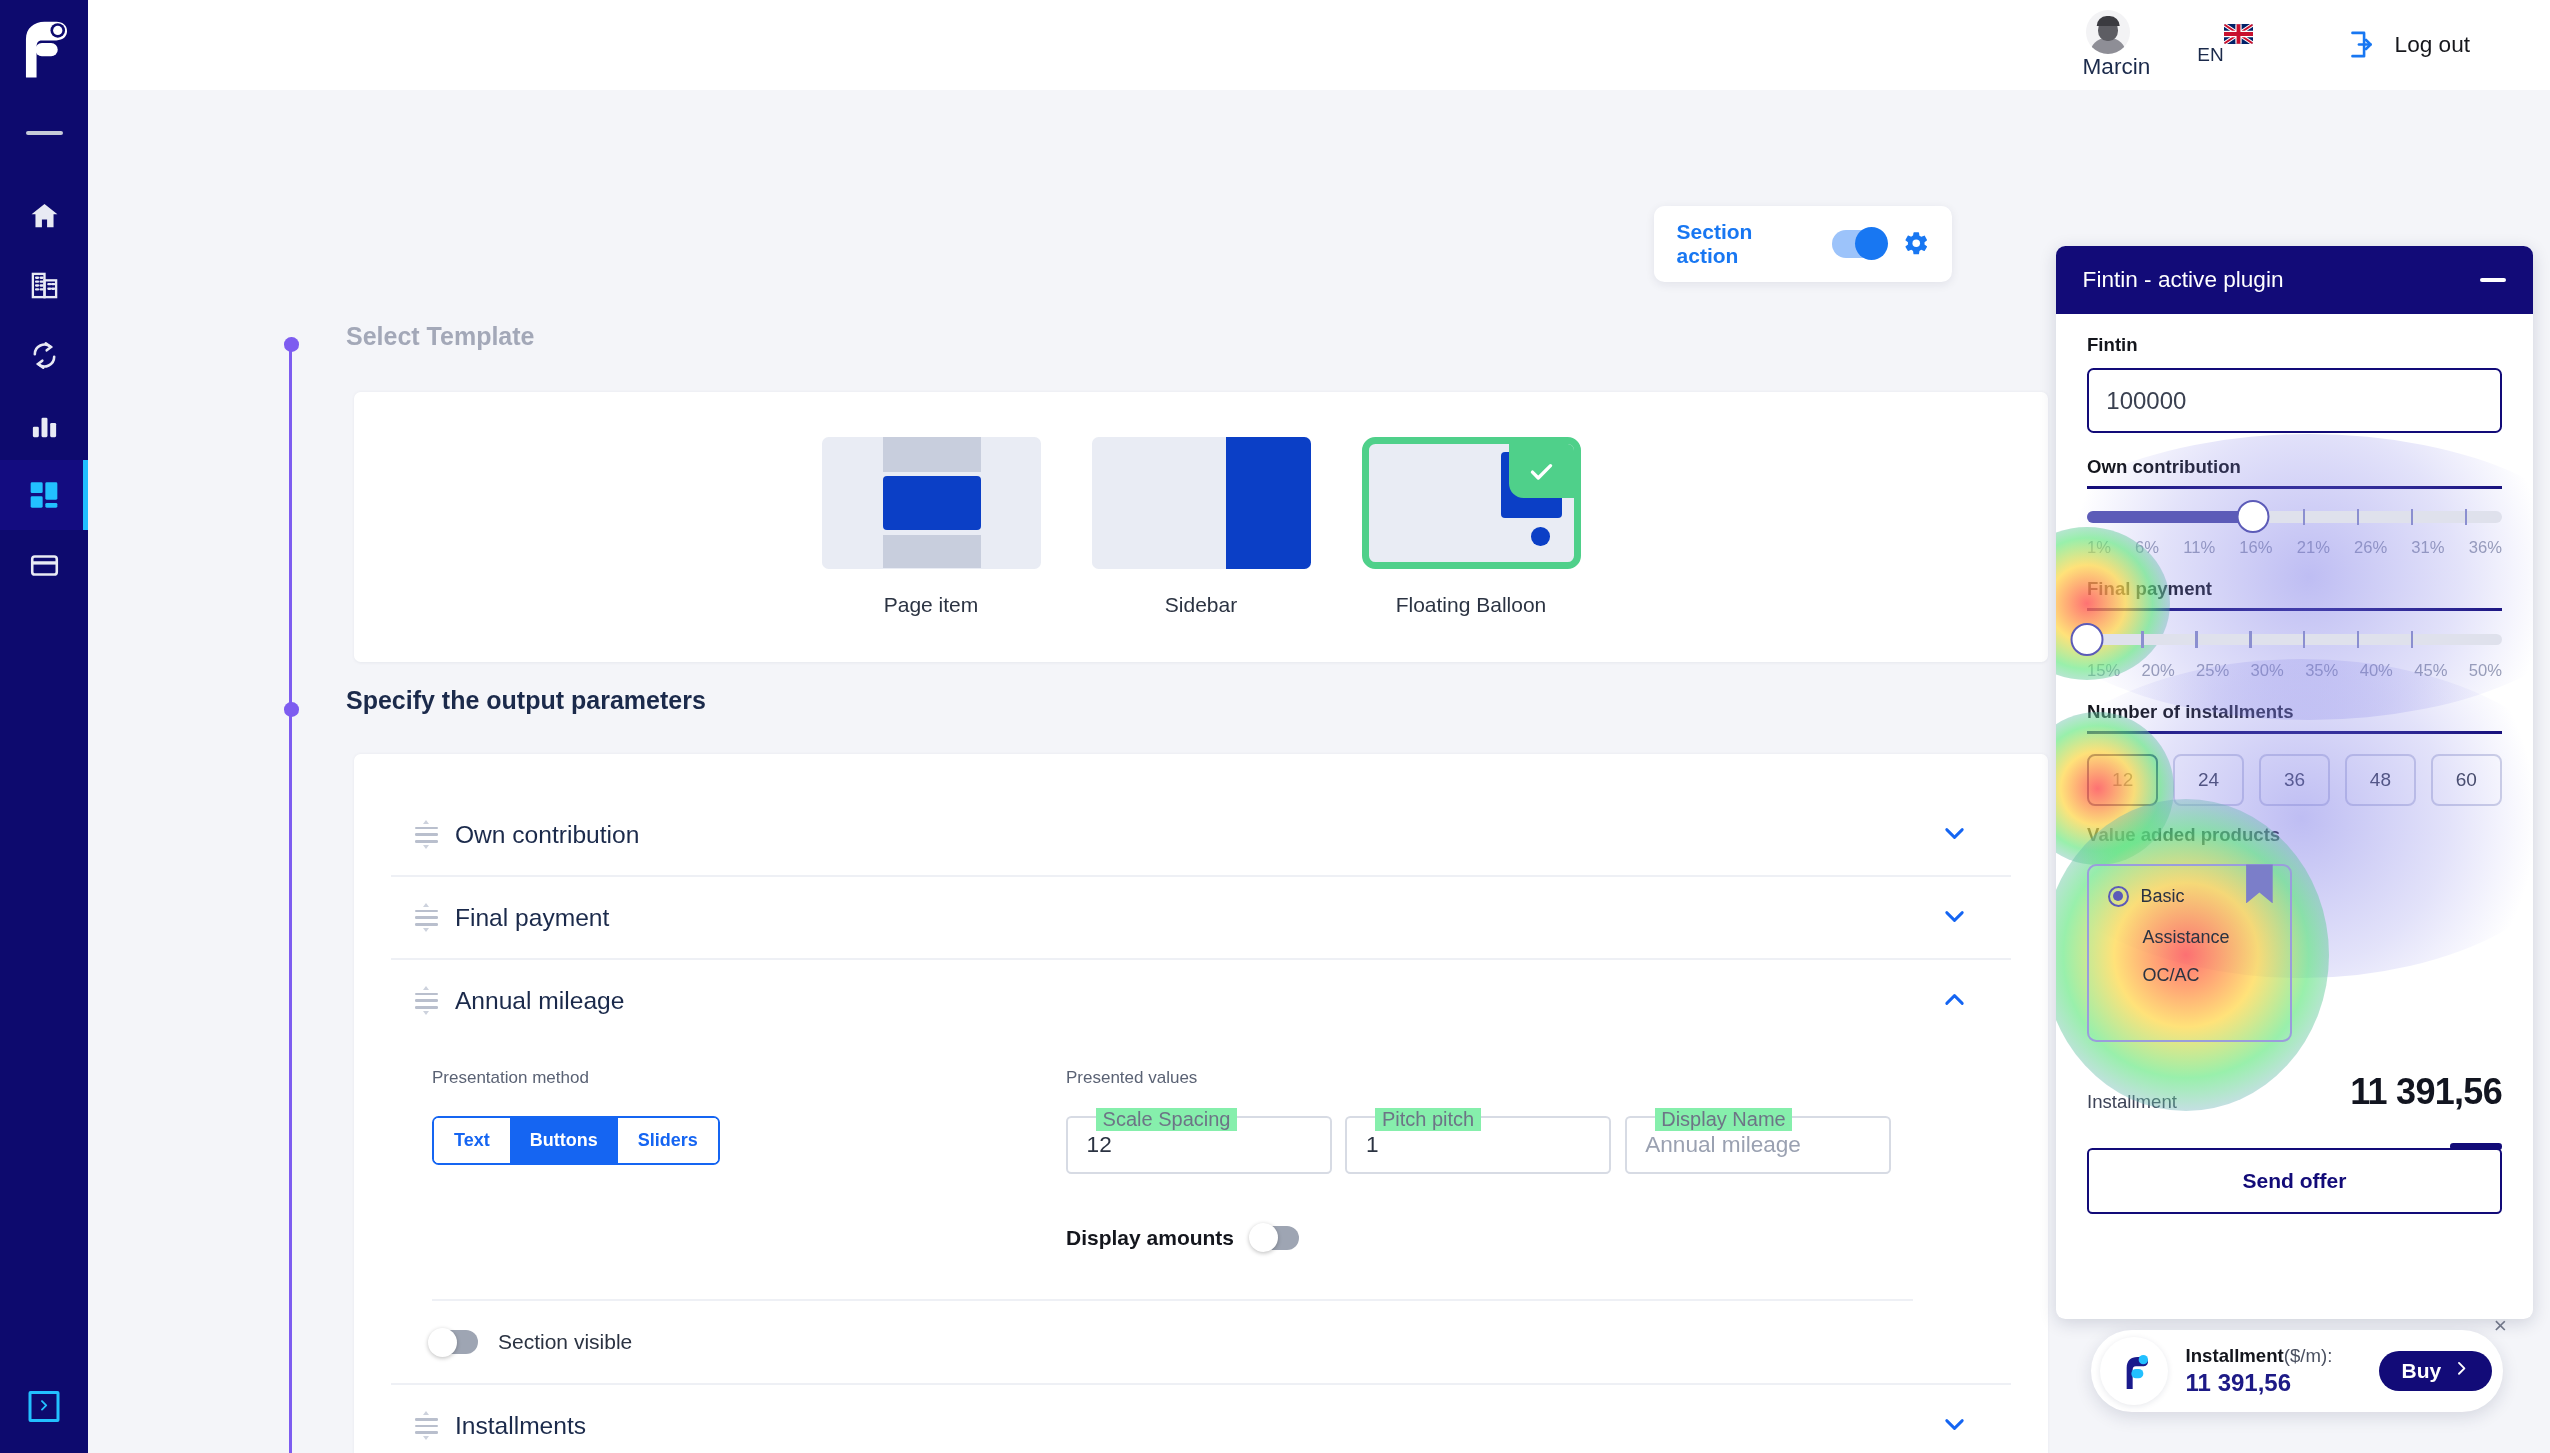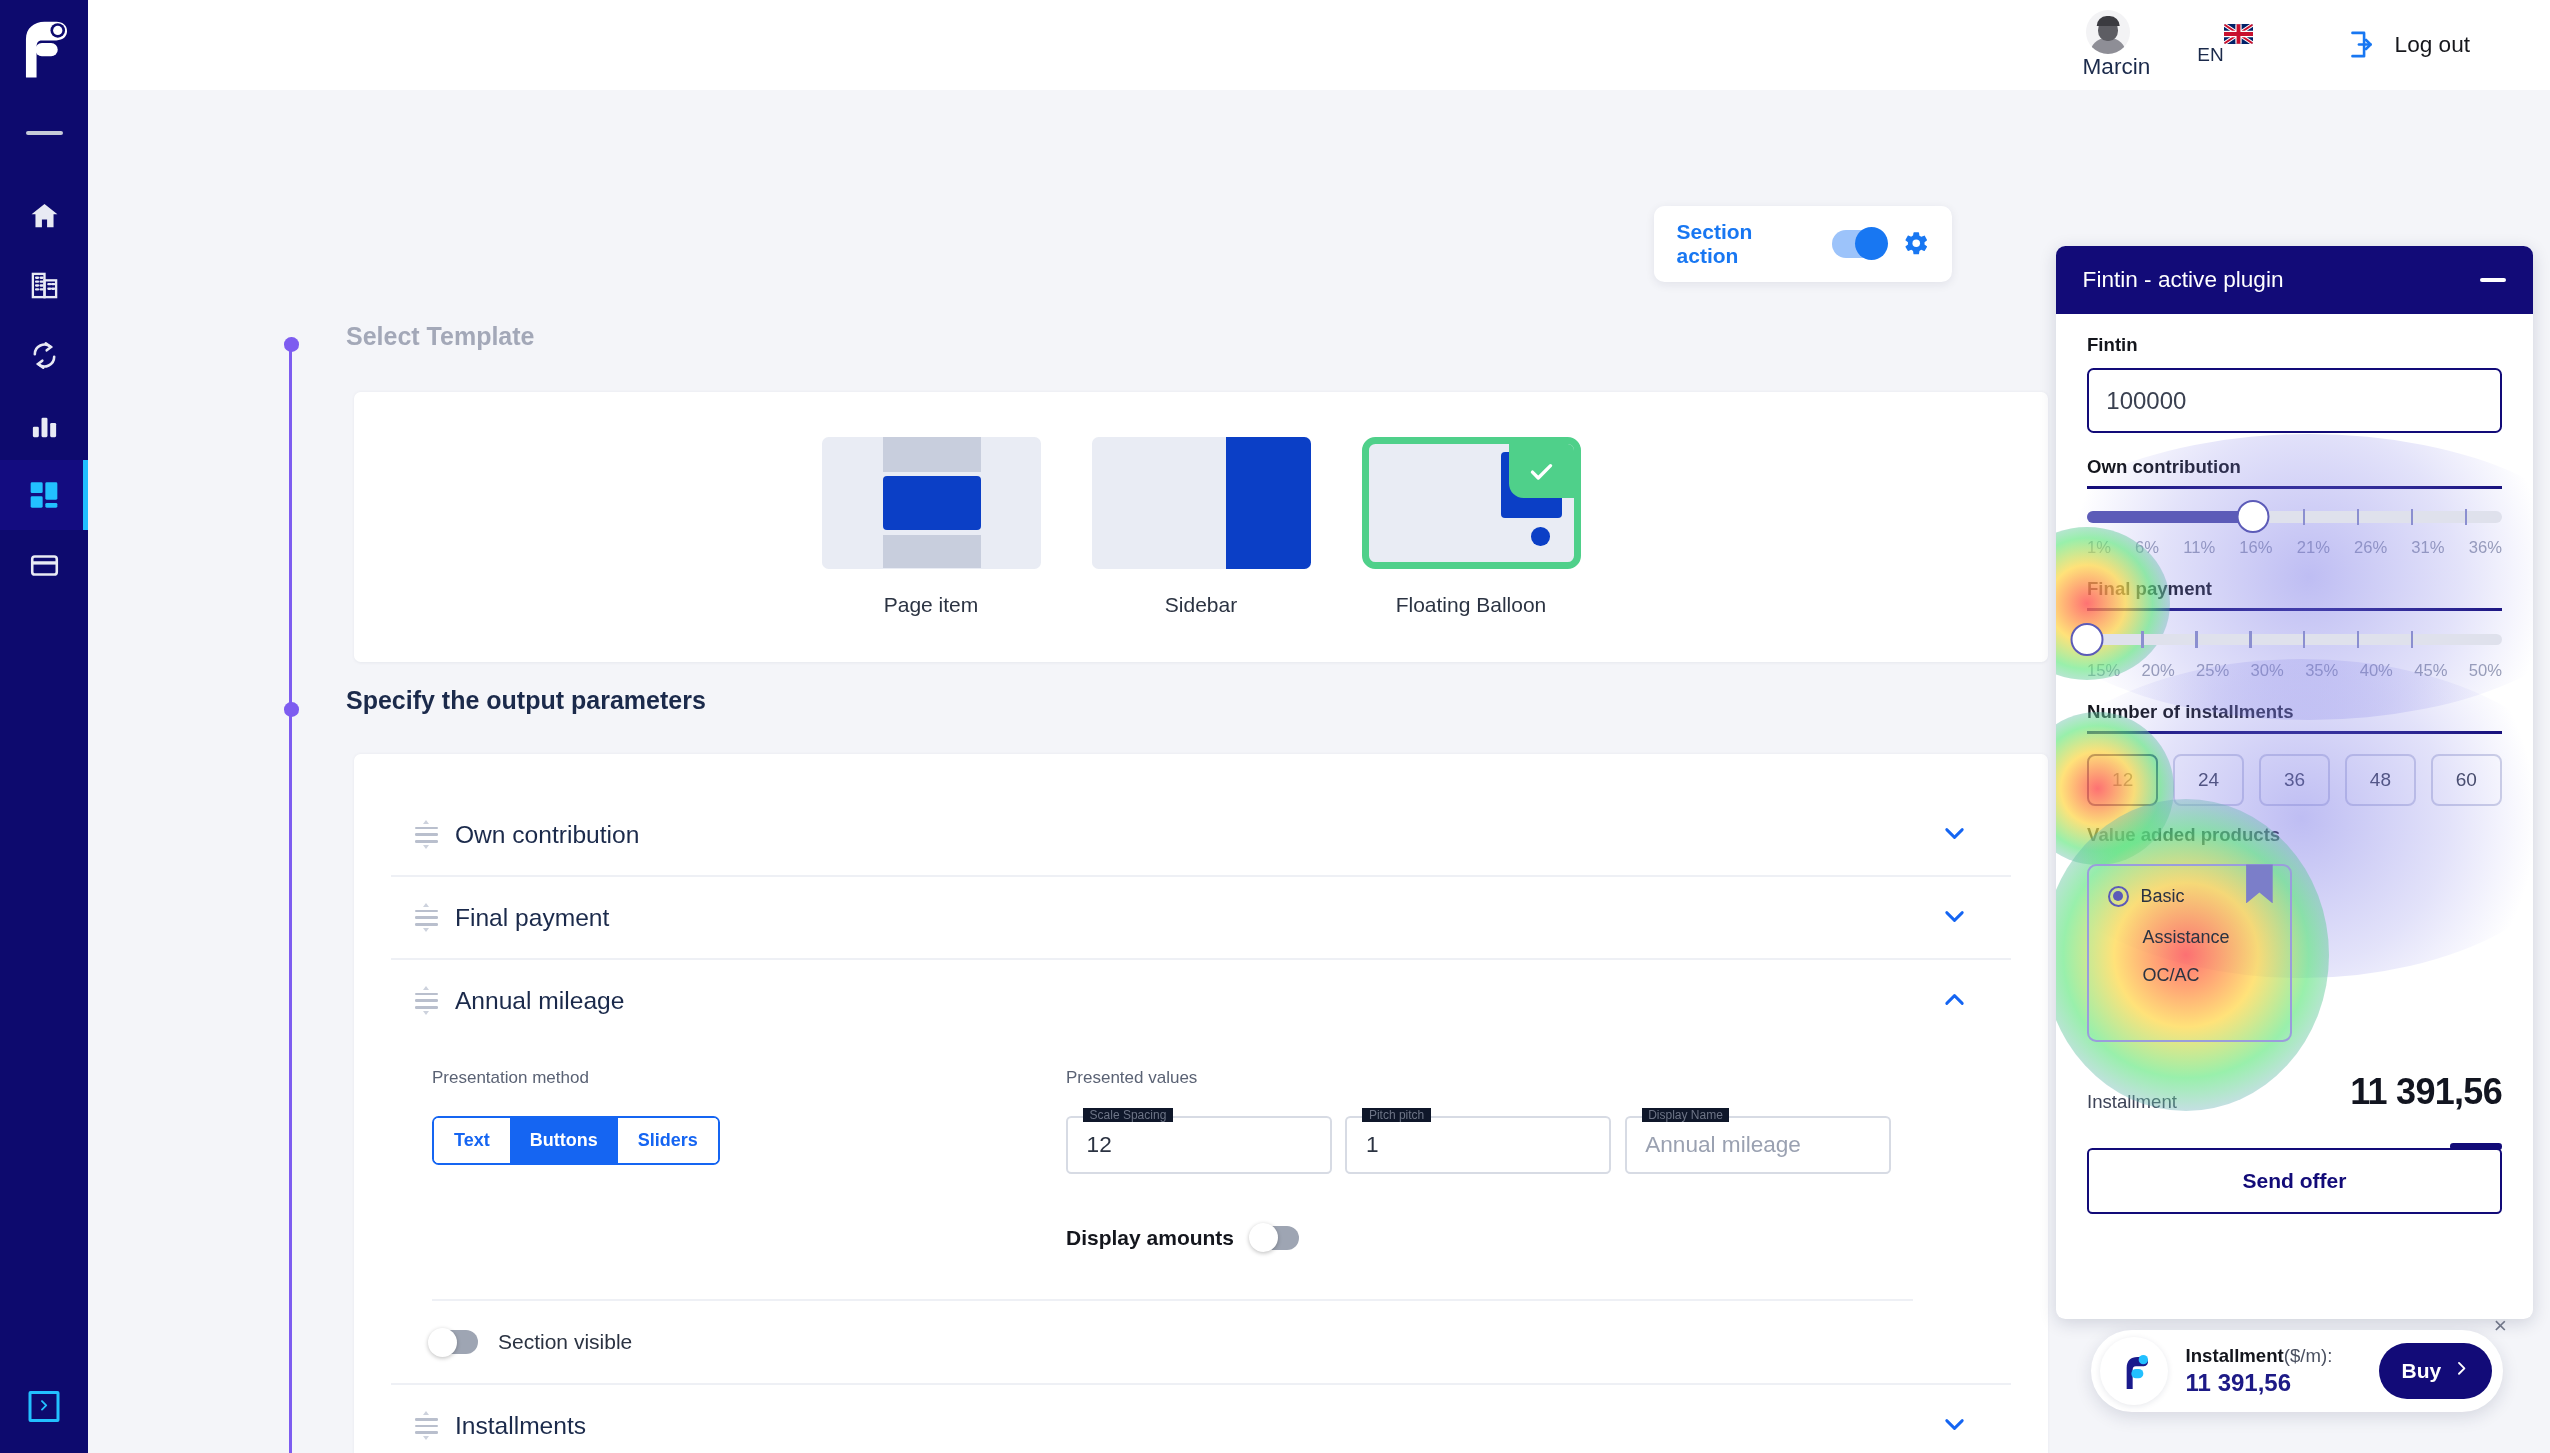--- a/index.html
+++ b/index.html
@@ -111,21 +111,21 @@
 
   
   .acc-body { padding: 26.6px 41px 0 41px; }
   .col-title { font-size: 17px; color: #5a6274; margin-bottom: 28px; }
   .seg { display: inline-flex; border: 2.7px solid #1565f2; border-radius: 6.6px; overflow: hidden; }
   .seg-btn { padding: 0 20px; height: 45px; display: flex; align-items: center; justify-content: center;
     font-size: 18px; font-weight: bold; color: #1565f2; background: #fff; cursor: pointer; }
   .seg-btn.on { background: #1565f2; color: #fff; }
 
   .field { position: relative; height: 58px; border: 2px solid #d7dbe4; border-radius: 5.3px; background: #fff; }
-  .field-legend { position: absolute; top: -10px; left: 15px; background: #0f172a; padding: 0 6.6px; font-size: 12px; color: #6d7486; }
+  .field-legend { position: absolute; top: -10px; left: 28px; background: #86efac; padding: 0 6.6px; font-size: 20px; color: #6d7486; }
   .field-val { position: absolute; left: 18.6px; top: 50%; transform: translateY(-50%); font-size: 22.6px; color: #2b3342; }
   .field-val.ph { color: #9aa1b1; }
 
   .sw-grey { width: 46px; height: 24px; border-radius: 12px; background: #9ea5b3; position: relative; cursor: pointer; flex: none; }
   .sw-grey .knob { position: absolute; top: -2.7px; left: -4px; width: 29px; height: 29px; border-radius: 50%; background: #fff; box-shadow: 0 1.3px 4px rgba(0,0,0,.25); }
 
   
   .plugin {
     position: absolute; left: 2056px; top: 246px; width: 477px; height: 1073px;
     background: #ffffff; border-radius: 9.3px; box-shadow: 0 4px 17.3px rgba(20,30,70,.16); overflow: hidden;
@@ -169,21 +169,21 @@
   .balloon {
     position: absolute; left: 2091px; top: 1330px; width: 412px; height: 82px;
     background: #ffffff; border-radius: 41px; box-shadow: 0 5.3px 17.3px rgba(20,30,70,.13);
     display: flex; align-items: center; padding-left: 9.3px;
   }
   .balloon-logo { width: 68px; height: 68px; border-radius: 50%; background: #fff; box-shadow: 0 1.3px 6.6px rgba(20,30,70,.10); position: relative; flex: none; }
   .balloon-text { margin-left: 17.3px; }
   .balloon-cap { font-size: 18.6px; color: #14161d; font-weight: bold; }
   .balloon-cap .unit { font-weight: normal; color: #4a5060; }
   .balloon-val { font-size: 24px; font-weight: bold; color: #1d1a86; margin-top: 2.7px; }
-  .balloon-buy { margin-left: auto; margin-right: 10.6px; width: 113px; height: 56px; border-radius: 28px; background: #120b78; color: #fff; display: flex; align-items: center; justify-content: center; gap: 10.6px; font-size: 21px; font-weight: bold; cursor: pointer; }
+  .balloon-buy { margin-left: auto; margin-right: 10.6px; width: 113px; height: 40px; border-radius: 28px; background: #120b78; color: #fff; display: flex; align-items: center; justify-content: center; gap: 10.6px; font-size: 21px; font-weight: bold; cursor: pointer; }
   .balloon-close { position: absolute; right: -10.6px; top: -17.3px; width: 26.6px; height: 26.6px; display: flex; align-items: center; justify-content: center; color: #6e7486; font-size: 22.6px; cursor: pointer; }
 </style>
 </head>
 <body>
 
 <div id="root">
 
   <div class="rail">
     <div class="rail-logo">
       <svg width="53" height="60" viewBox="0 0 80 90">

